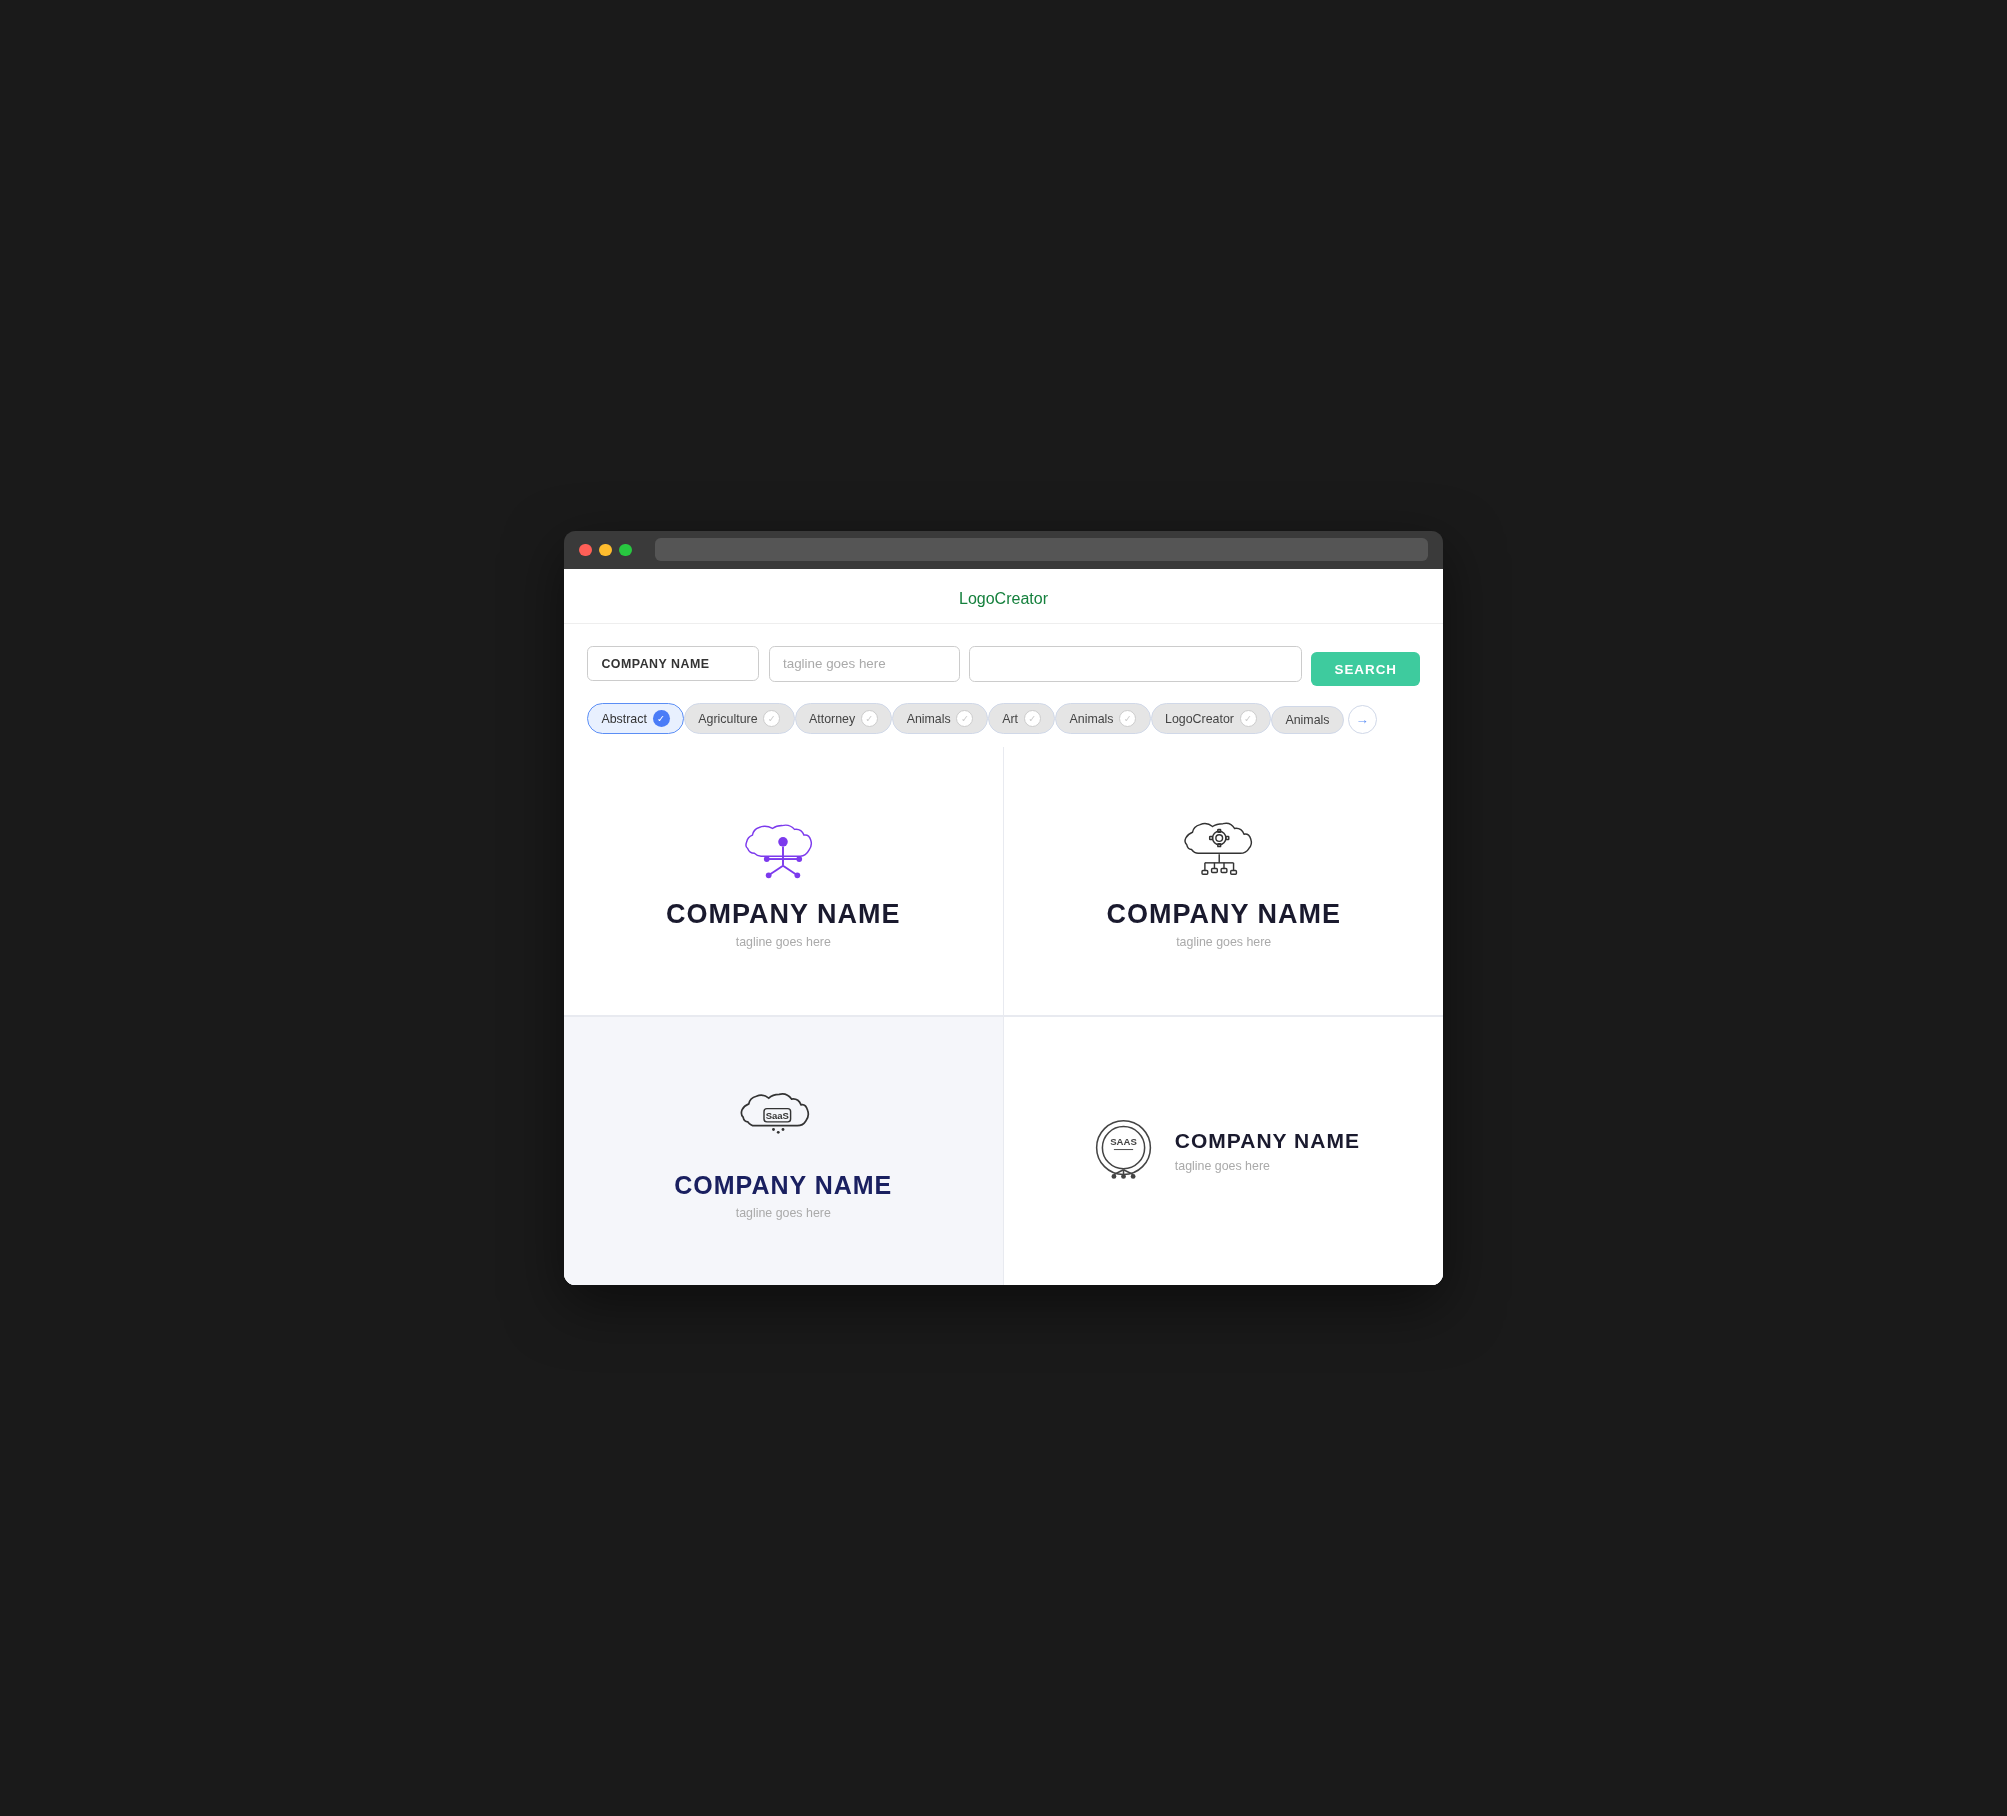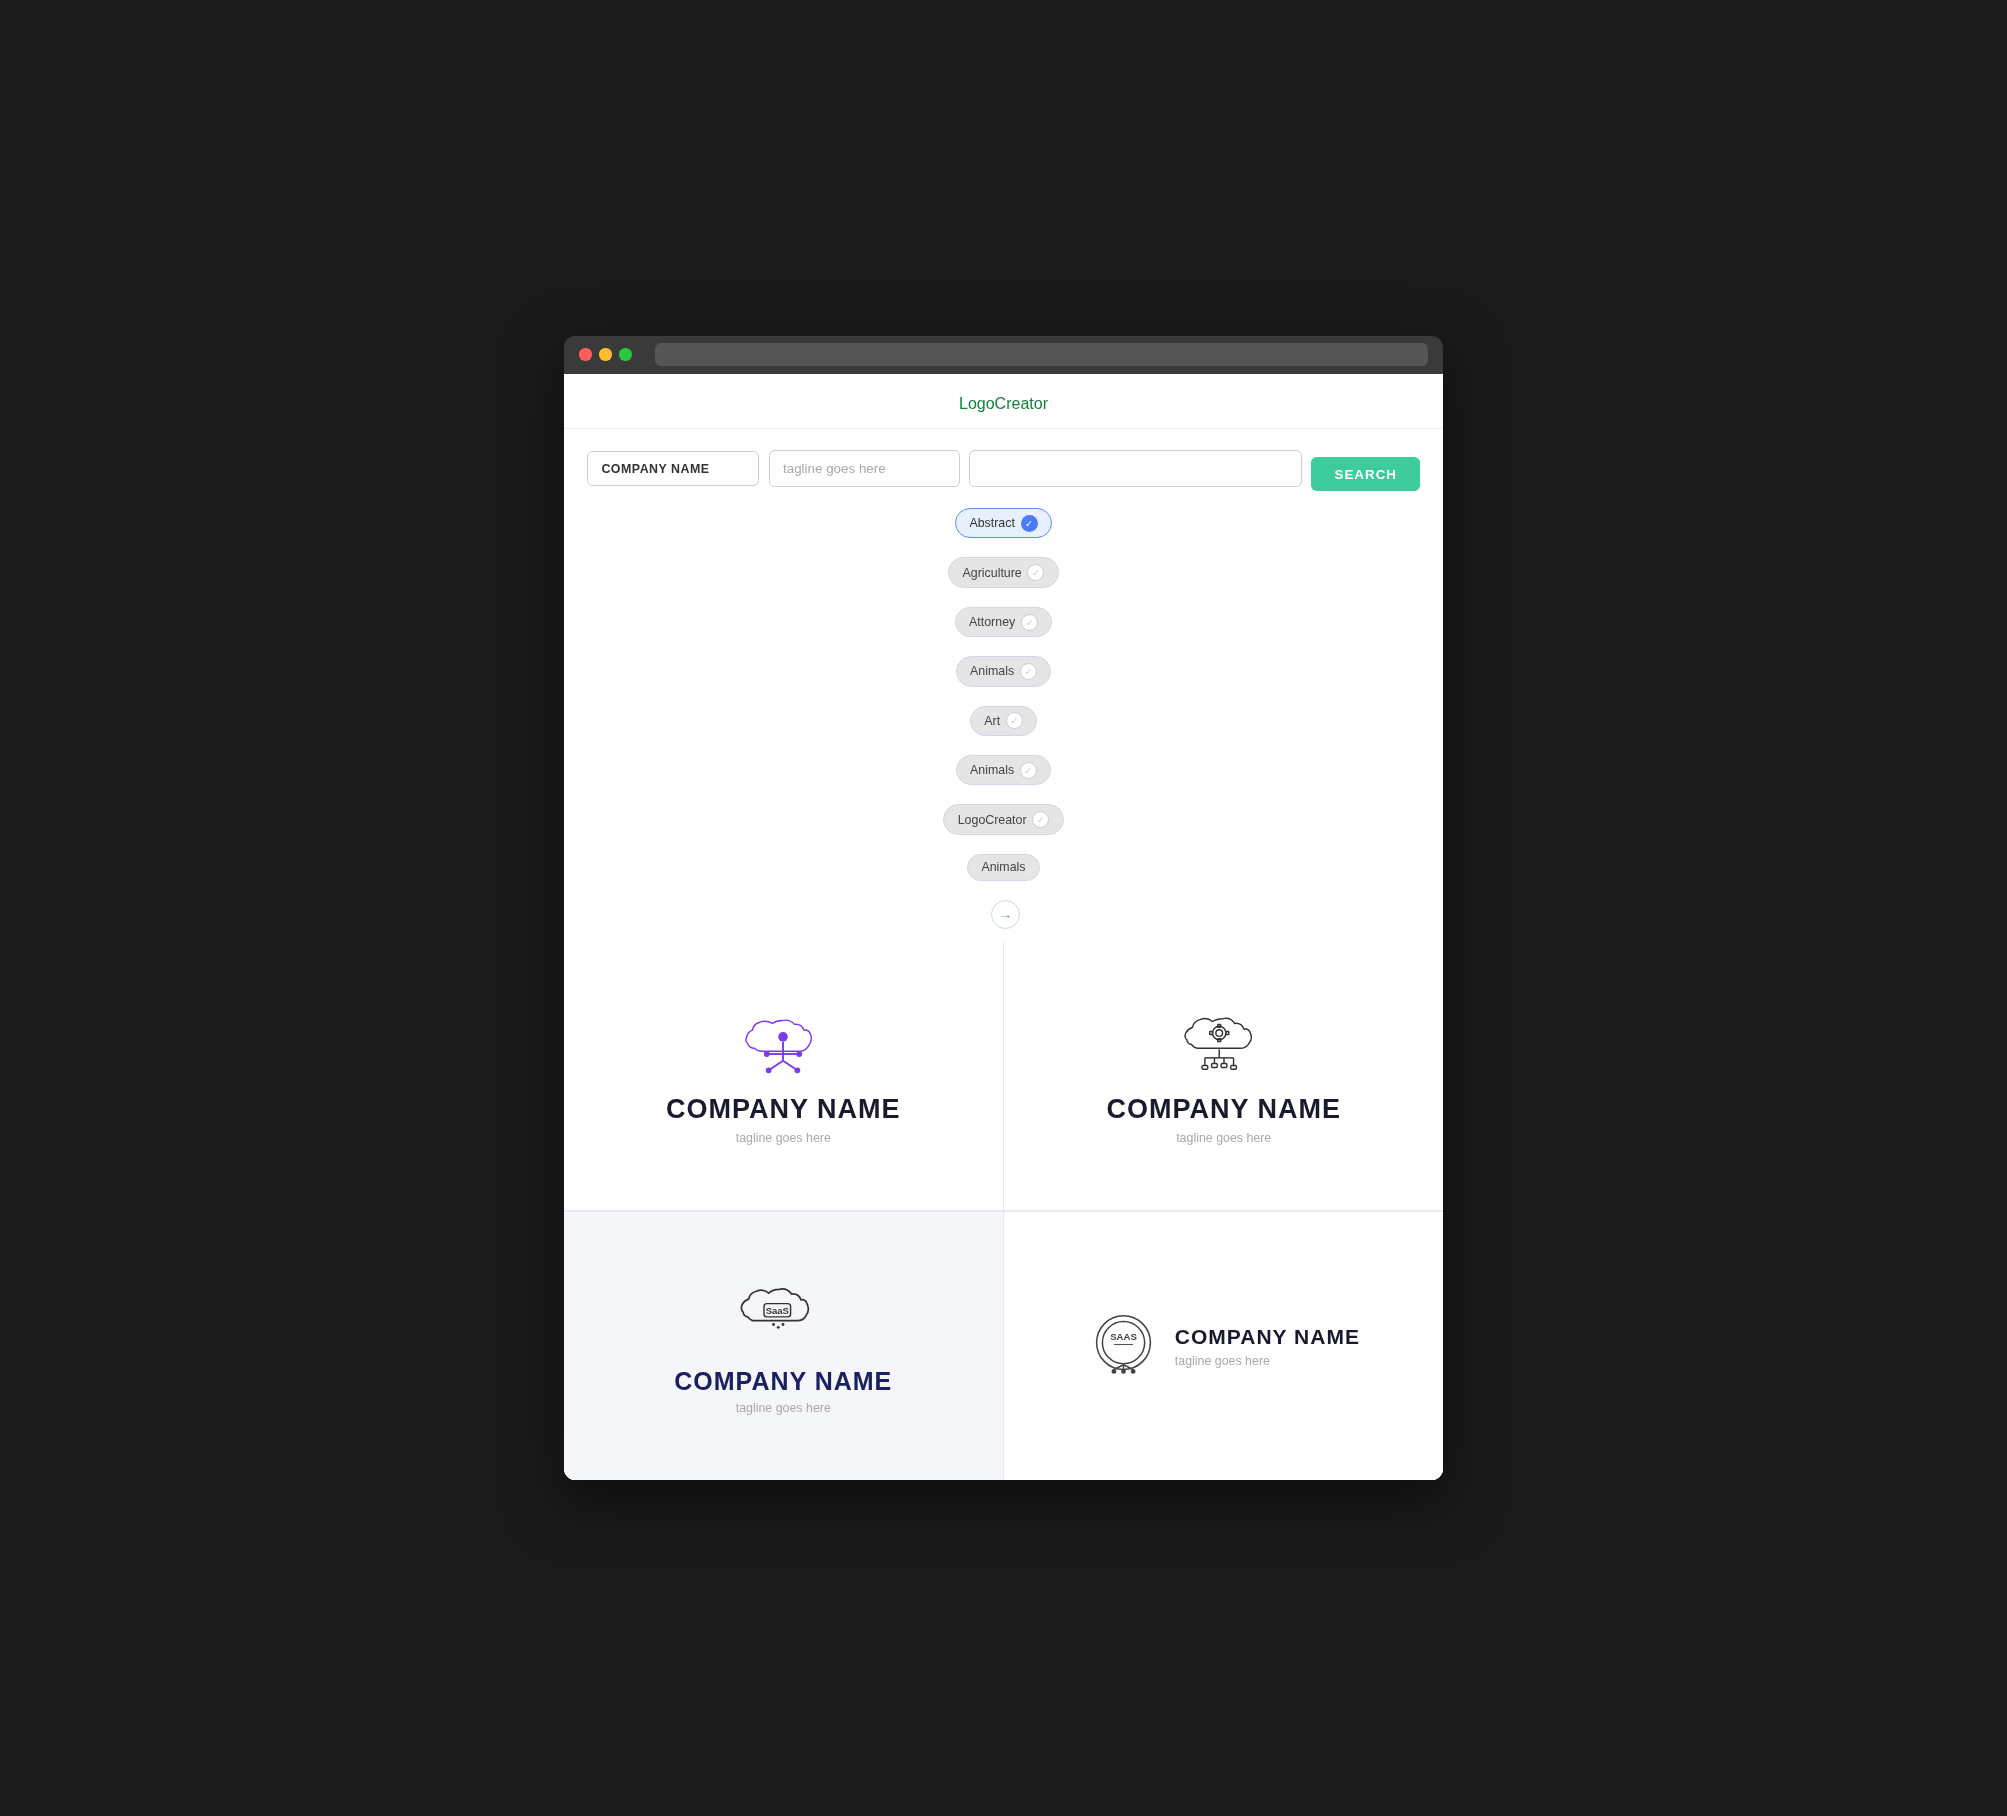--- a/index.html
+++ b/index.html
@@ -105,25 +105,24 @@
       font-size: 13.4px;
       font-weight: 700;
       letter-spacing: 1px;
       cursor: pointer;
       text-transform: uppercase;
       margin-top: 11px;
     }
 
     .category-filters {
       display: flex;
-      gap: 19px;
+      gap: 0;
       padding: 0 23px 13.4px;
-      align-items: center;
+      align-items: flex-end;
       overflow: hidden;
-      flex-direction: column;
     }
 
     .category-chip {
       display: flex;
       align-items: center;
       gap: 5.7px;
       padding: 5.7px 13.4px;
       border-radius: 19px;
       border: 1.4px solid #d0d8e8;
       font-size: 12.4px;

